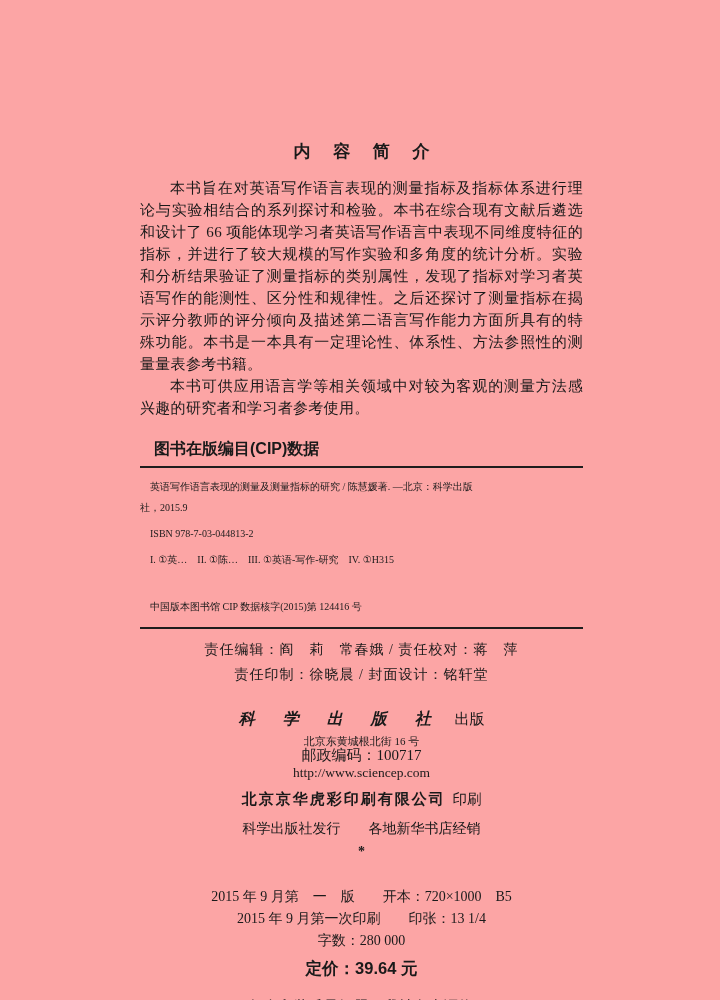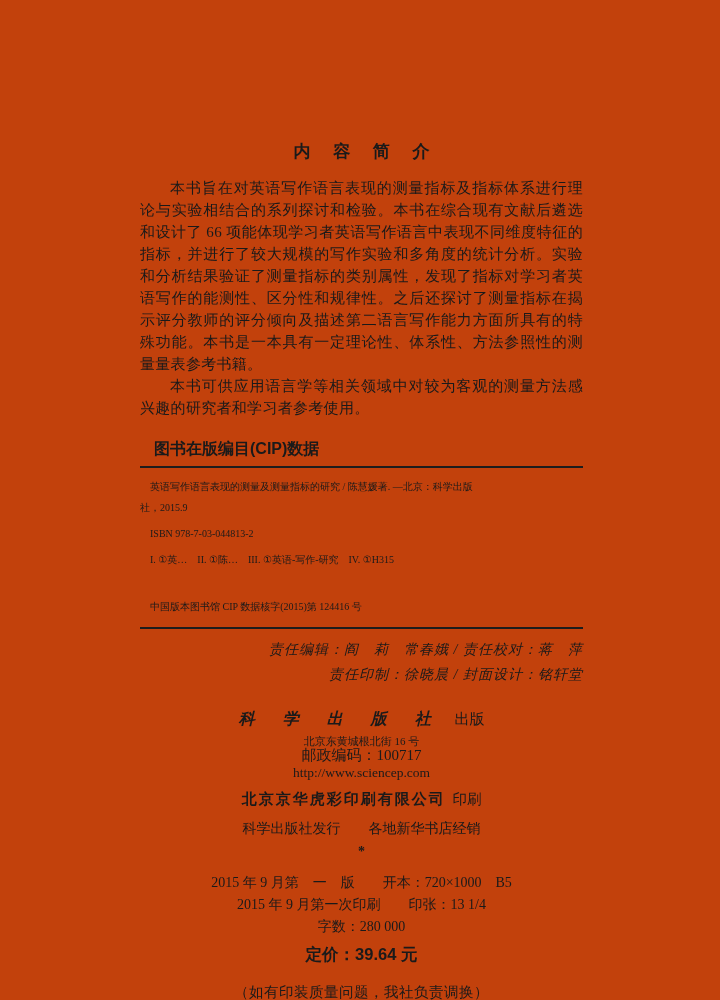--- a/index.html
+++ b/index.html
@@ -1,20 +1,20 @@
 <!DOCTYPE html>
 <html><head>
 <meta charset="utf-8">
 <style>
   html,body{margin:0;padding:0;background:#e8e8e8;}
   .page{
     position:relative;
     width:720px;height:1000px;
     margin:0 auto;
-    background:#c2410c;
+    background:#fca5a5;
     font-family:"Liberation Serif","DejaVu Serif",serif;
     color:#1a1a1a;
     overflow:hidden;
   }
   .content{
     position:absolute;
     left:140px;
     width:443px;
     top:0;
   }
@@ -53,22 +53,21 @@
     padding:8px 0 10px 0;
     font-size:10px;
     line-height:21px;
   }
   .cip-line{margin:0;}
   .cip-indent{text-indent:1em;}
   .cip-gap{margin-top:5px;}
   .cip-gap-lg{margin-top:26px;}
   .staff{
     margin-top:8px;
-    text-align:right;
-    font-style:italic;
+    text-align:center;
     font-size:14px;
     line-height:25px;
     letter-spacing:1px;
   }
   .imprint{
     text-align:center;
     margin-top:22px;
   }
   .press-line{font-size:15px;}
   .press-logo{
@@ -83,21 +82,21 @@
   .url{font-size:13.5px;line-height:17px;margin-top:2px;}
   .printer-line{margin-top:9px;font-size:15px;}
   .printer-logo{
     font-weight:bold;
     font-size:15px;
     letter-spacing:2px;
   }
   .printer-suffix{font-size:14.5px;margin-left:3px;}
   .dist{margin-top:11px;font-size:14px;}
   .star{margin-top:6px;font-size:14px;font-weight:bold;}
-  .edition{margin-top:12px;font-size:14px;line-height:22px;}
+  .edition{margin-top:26px;font-size:14px;line-height:22px;}
   .wordcount{font-size:14px;line-height:22px;}
   .price{
     margin-top:6px;
     font-family:"Liberation Sans","DejaVu Sans",sans-serif;
     font-weight:bold;
     font-size:16.5px;
   }
   .notice{margin-top:17px;font-size:14.5px;letter-spacing:0.5px;}
 </style>
 </head>

